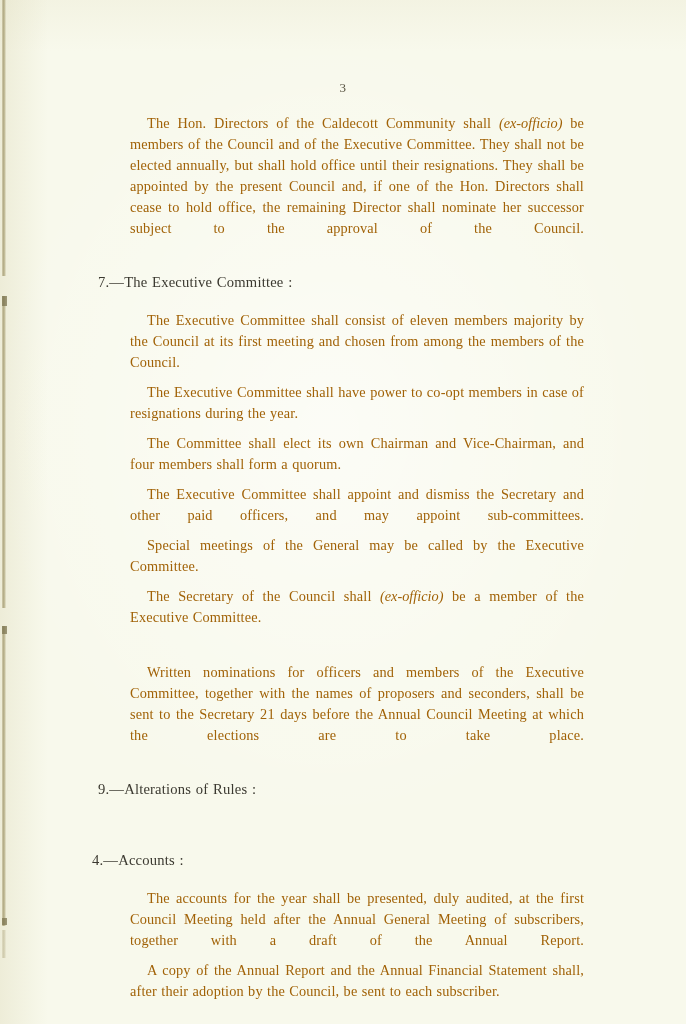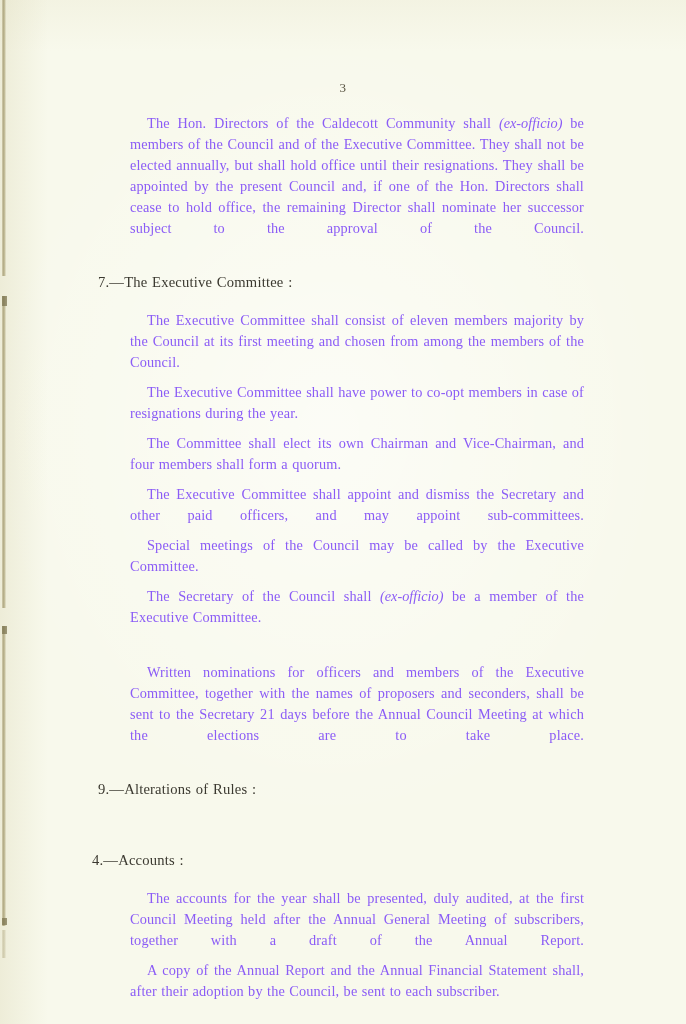--- a/index.html
+++ b/index.html
@@ -91,21 +91,21 @@
   .para {
     margin: 0 0 0 46px;
     width: 454px;
     text-indent: 17px;
     text-align: justify;
     text-align-last: left;
     font-size: 14.3px;
     line-height: 21.0px;
     letter-spacing: .15px;
     word-spacing: .6px;
-    color: #8b5cf6;
+    color: #a16207;
   }
   
   .para.full { text-align-last: justify; }
 
   
   .heading {
     margin: 8px;
     padding-left: 6px;
     font-size: 14.6px;
     line-height: 21px;
@@ -154,21 +154,21 @@
     <p class="heading">7.—The Executive Committee :</p>
     <div class="gap-sm"></div>
     <p class="para full">The Executive Committee shall consist of eleven members majority by the Council at its first meeting and chosen from among the members of the Council.</p>
     <div class="gap-sm"></div>
     <p class="para">The Executive Committee shall have power to co-opt members in case of resignations during the year.</p>
     <div class="gap-sm"></div>
     <p class="para">The Committee shall elect its own Chairman and Vice-Chairman, and four members shall form a quorum.</p>
     <div class="gap-sm"></div>
     <p class="para full">The Executive Committee shall appoint and dismiss the Secretary and other paid officers, and may appoint sub-committees.</p>
     <div class="gap-sm"></div>
-    <p class="para">Special meetings of the Council may be called by the Executive Committee.</p>
+    <p class="para">Special meetings of the General may be called by the Executive Committee.</p>
     <div class="gap-sm"></div>
     <p class="para">
       <span>The Secretary of the Council shall </span><em class="lat">(ex-officio)</em><span> be a member of the Executive Committee.</span>
     </p>
 
     <div class="gap-lg"></div>
 
     <div class="gap-sm"></div>
     <p class="para full">Written nominations for officers and members of the Executive Committee, together with the names of proposers and seconders, shall be sent to the Secretary 21 days before the Annual Council Meeting at which the elections are to take place.</p>
 

